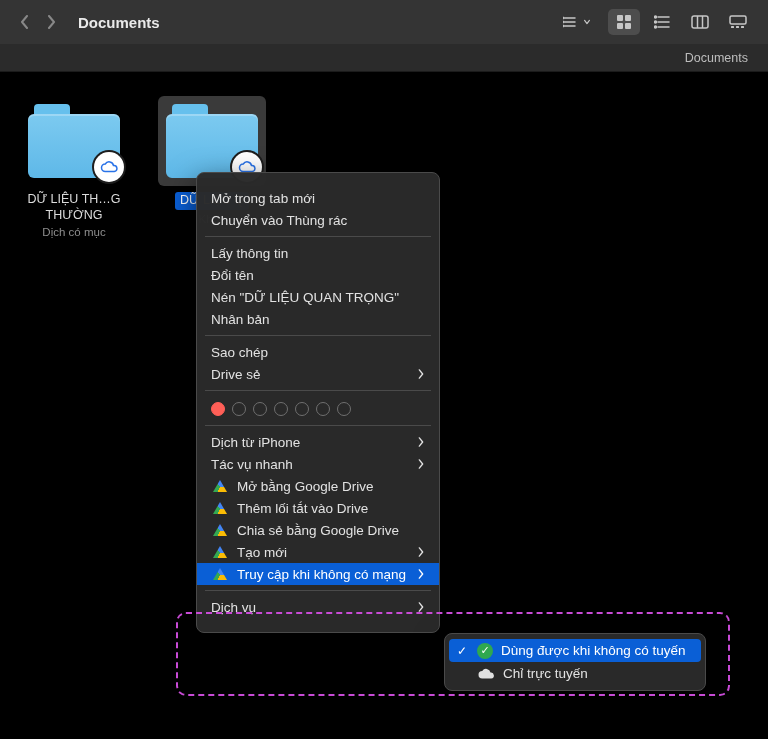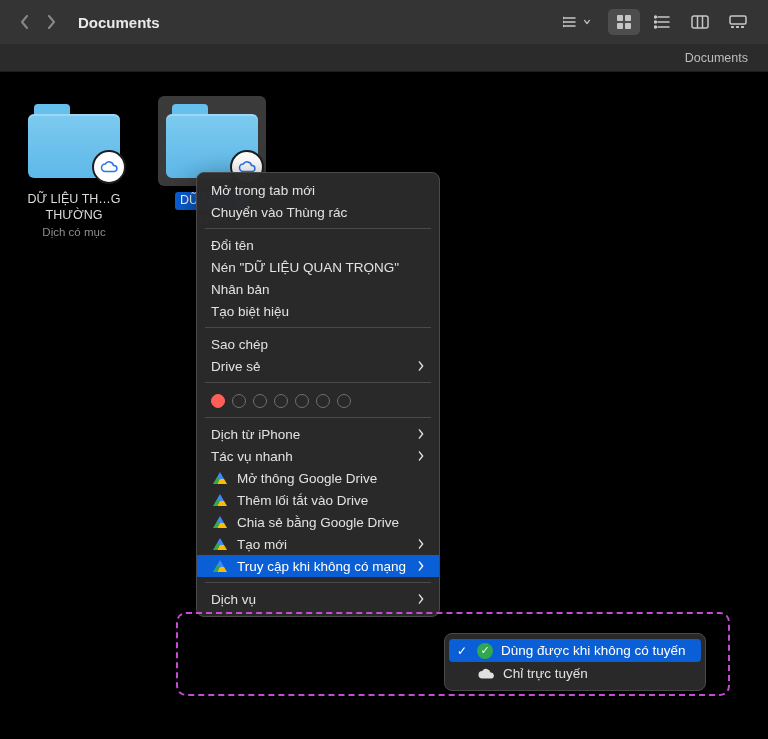--- a/index.html
+++ b/index.html
@@ -34,21 +34,21 @@
   .folder-tab { position:absolute; top:0; left:6px; width:36px; height:14px; background:#66c0ed; border-radius:4px 4px 0 0; }
   .folder-body { position:absolute; top:10px; left:0; width:92px; height:64px; background:linear-gradient(#7ccaf0,#5eb8e8); border-radius:6px; box-shadow: inset 0 2px 0 rgba(255,255,255,0.25); }
   .cloud-badge { position:absolute; right:-4px; bottom:-4px; width:30px; height:30px; background:#fff; border-radius:50%; display:flex; align-items:center; justify-content:center; box-shadow:0 0 0 2px #1d1d1d; }
   .cloud-badge svg { width:18px; height:12px; color:#2a73e8; }
 
   .folder-label { text-align:center; font-size:12.5px; color:#dcdcdc; line-height:1.25; margin-top:6px; max-width:118px; }
   .folder-item.selected .folder-label.primary { background:#0a5fd6; color:#fff; border-radius:3px; padding:1px 5px; display:inline-block; }
   .folder-label.sub { color:#8e8e8e; font-size:11.5px; margin-top:2px; }
 
   
-  .ctx-menu { position:absolute; top:100px; left:196px; width:244px; background:rgba(42,42,42,0.98); border:1px solid #4a4a4a; border-radius:8px; padding:6px 0; box-shadow:0 10px 30px rgba(0,0,0,0.6); font-size:13.5px; }
+  .ctx-menu { position:absolute; top:100px; left:196px; width:244px; background:rgba(42,42,42,0.98); border:1px solid #4a4a4a; border-radius:8px; padding:14px 0; box-shadow:0 10px 30px rgba(0,0,0,0.6); font-size:13.5px; }
   .ctx-item { height:22px; display:flex; align-items:center; padding:0 14px; color:#e2e2e2; position:relative; }
   .ctx-item.highlight { background:#0a5fd6; color:#fff; }
   .ctx-item .chev { margin-left:auto; }
   .ctx-sep { height:1px; background:#4a4a4a; margin:5px 8px; }
   .ctx-icon { width:18px; height:18px; margin-right:8px; flex-shrink:0; display:flex; align-items:center; justify-content:center; }
   .tags-row { display:flex; gap:7px; padding:6px 14px 4px; }
   .tag-dot { width:14px; height:14px; border-radius:50%; border:1.5px solid #6f6f6f; }
   .tag-dot.red { background:#ff5f57; border-color:#ff5f57; }
   
   .gdrive { width:14px; height:12px; background:
@@ -189,30 +189,30 @@
 
   <div class="ctx-menu" id="ctx-menu">
       <div class="ctx-item">
         <span>Mở trong tab mới</span>
       </div>
       <div class="ctx-item">
         <span>Chuyển vào Thùng rác</span>
       </div>
       <div class="ctx-sep"></div>
       <div class="ctx-item">
+        <span>Lấy thông tin</span>
+      </div>
+      <div class="ctx-item">
         <span>Đổi tên</span>
       </div>
       <div class="ctx-item">
         <span>Nén "DỮ LIỆU QUAN TRỌNG"</span>
       </div>
       <div class="ctx-item">
         <span>Nhân bản</span>
-      </div>
-      <div class="ctx-item">
-        <span>Tạo biệt hiệu</span>
       </div>
       <div class="ctx-sep"></div>
       <div class="ctx-item">
         <span>Sao chép</span>
       </div>
       <div class="ctx-item">
         <span>Drive sẻ</span>
         <span class="chev"><svg viewBox="0 0 8 12">
             <path d="M2 1 L6 6 L2 11" stroke="currentColor" stroke-width="1.6" fill="none" stroke-linecap="round" stroke-linejoin="round"></path>
           </svg></span>
@@ -237,21 +237,21 @@
       <div class="ctx-item">
         <span>Tác vụ nhanh</span>
         <span class="chev"><svg viewBox="0 0 8 12">
             <path d="M2 1 L6 6 L2 11" stroke="currentColor" stroke-width="1.6" fill="none" stroke-linecap="round" stroke-linejoin="round"></path>
           </svg></span>
       </div>
       <div class="ctx-item">
         <span class="ctx-icon">
           <span class="gdrive"></span>
         </span>
-        <span>Mở thông Google Drive</span>
+        <span>Mở bằng Google Drive</span>
       </div>
       <div class="ctx-item">
         <span class="ctx-icon">
           <span class="gdrive"></span>
         </span>
         <span>Thêm lối tắt vào Drive</span>
       </div>
       <div class="ctx-item">
         <span class="ctx-icon">
           <span class="gdrive"></span>

